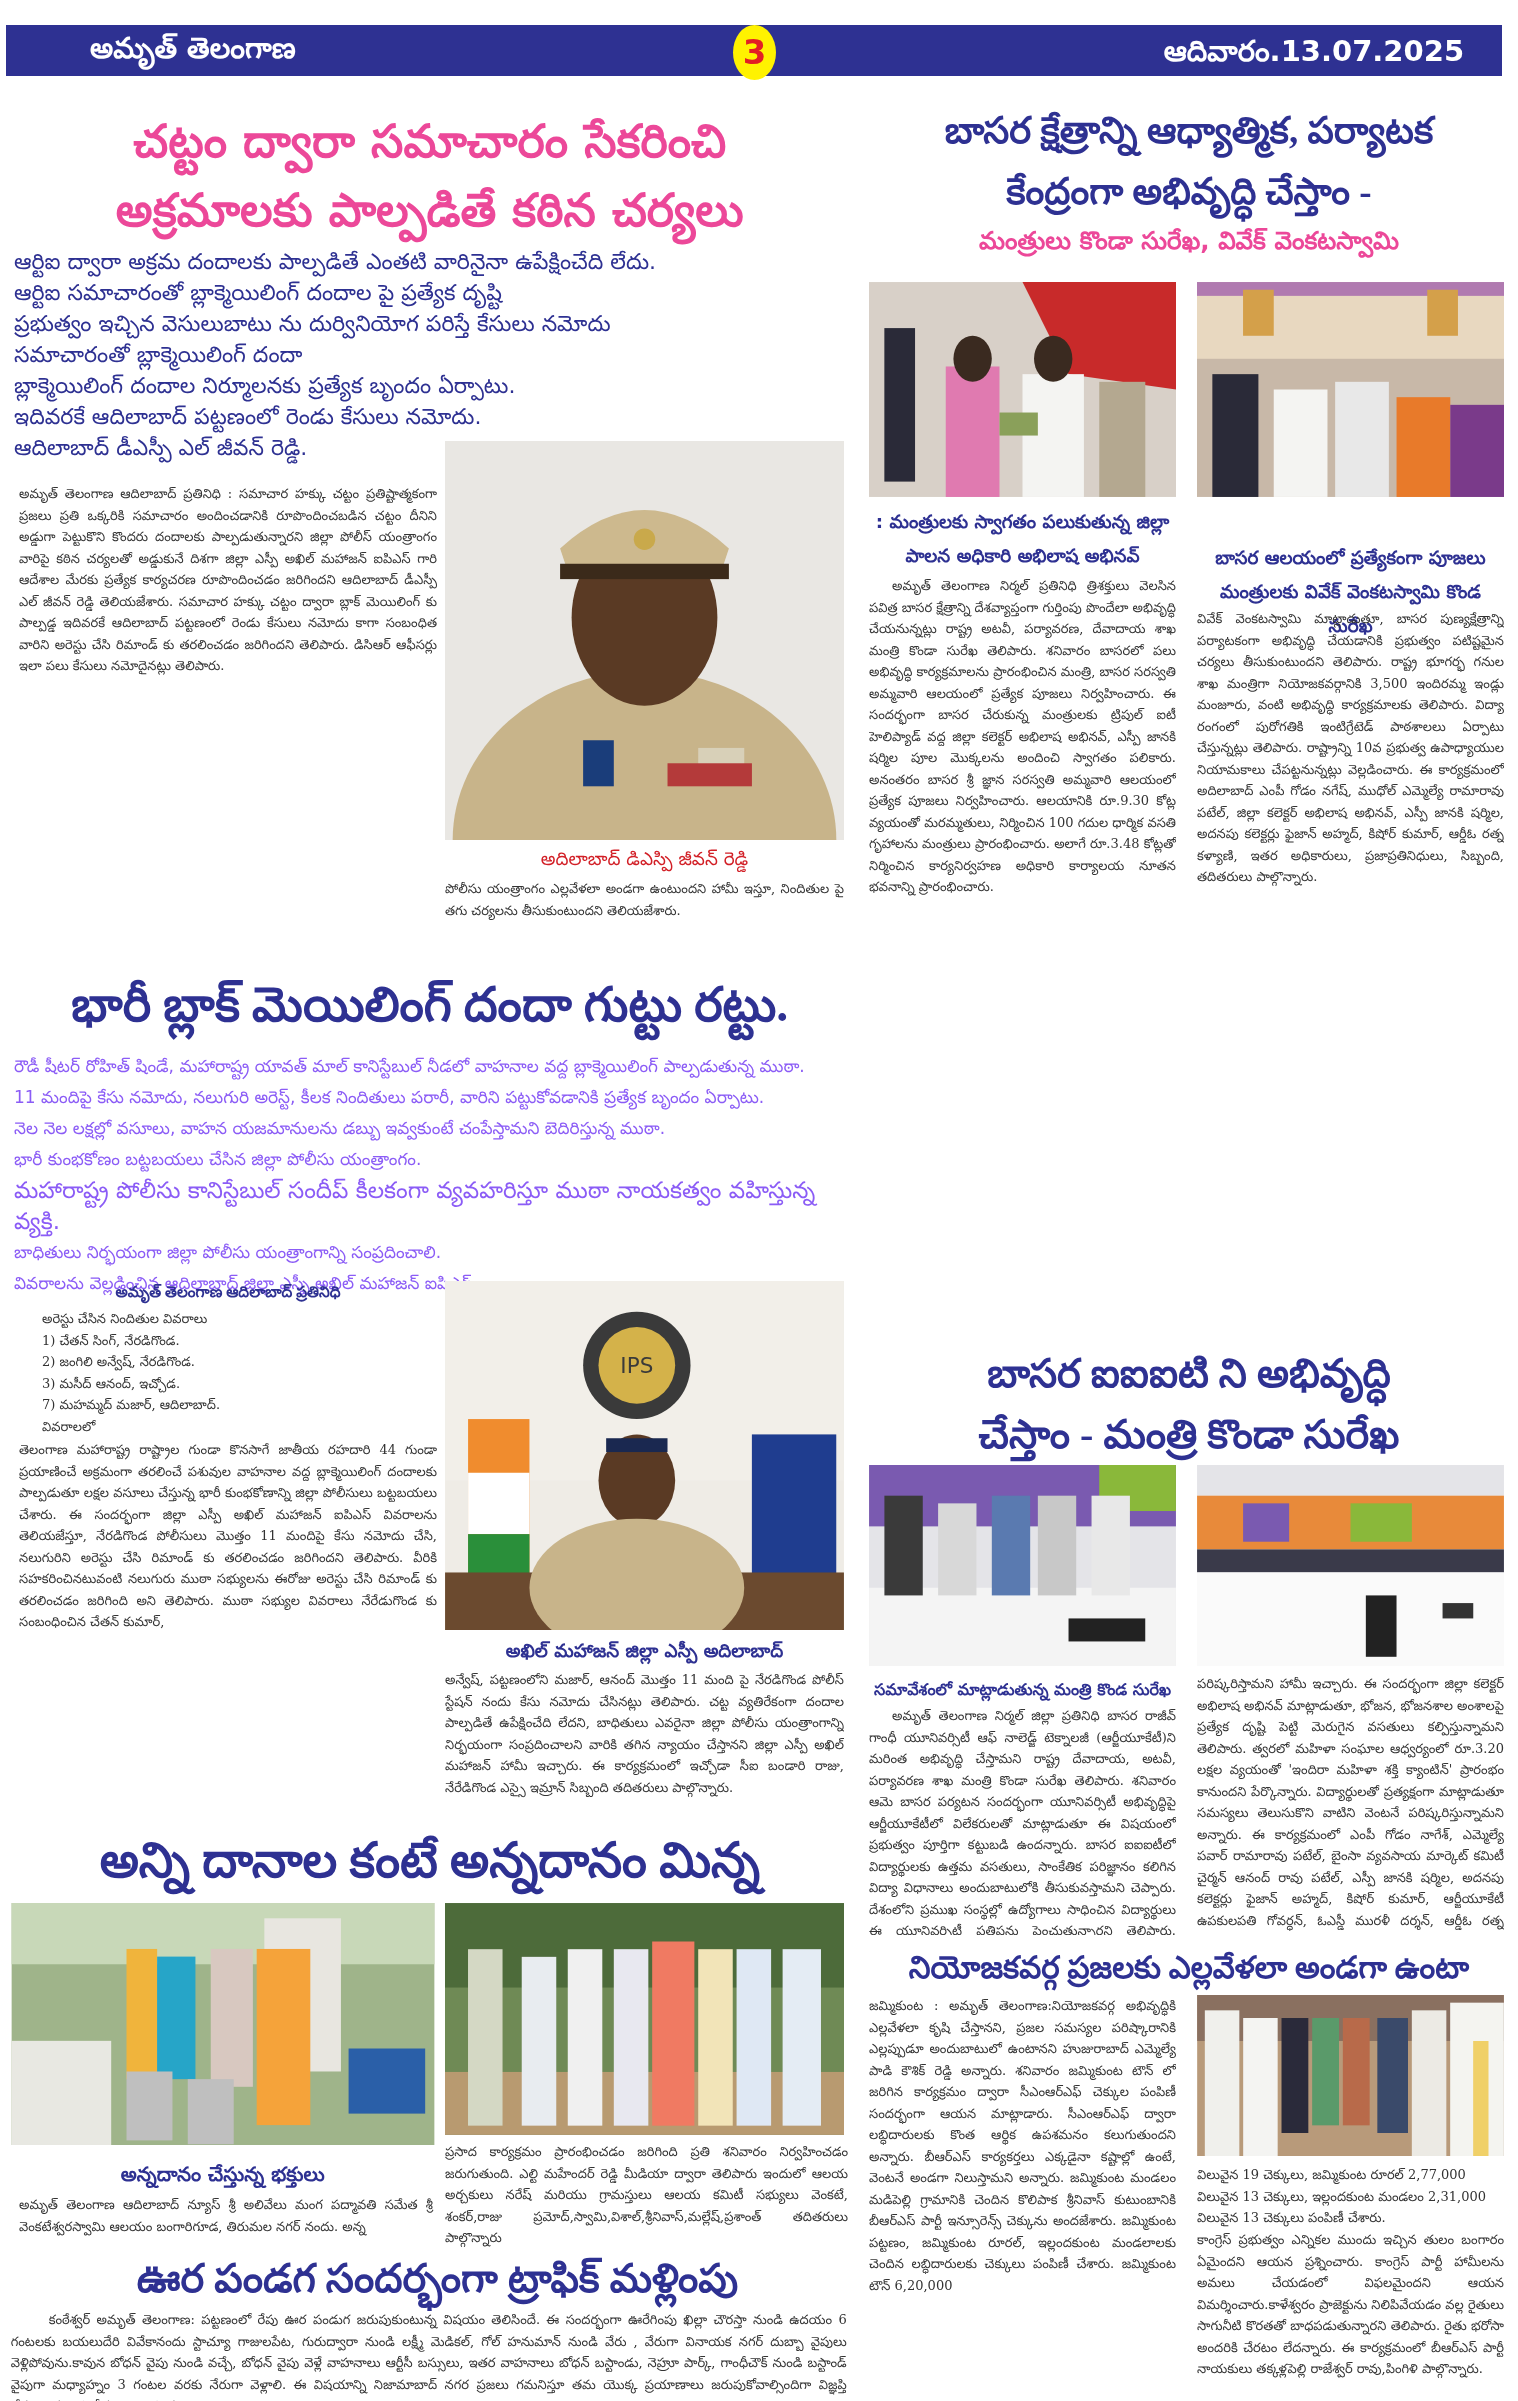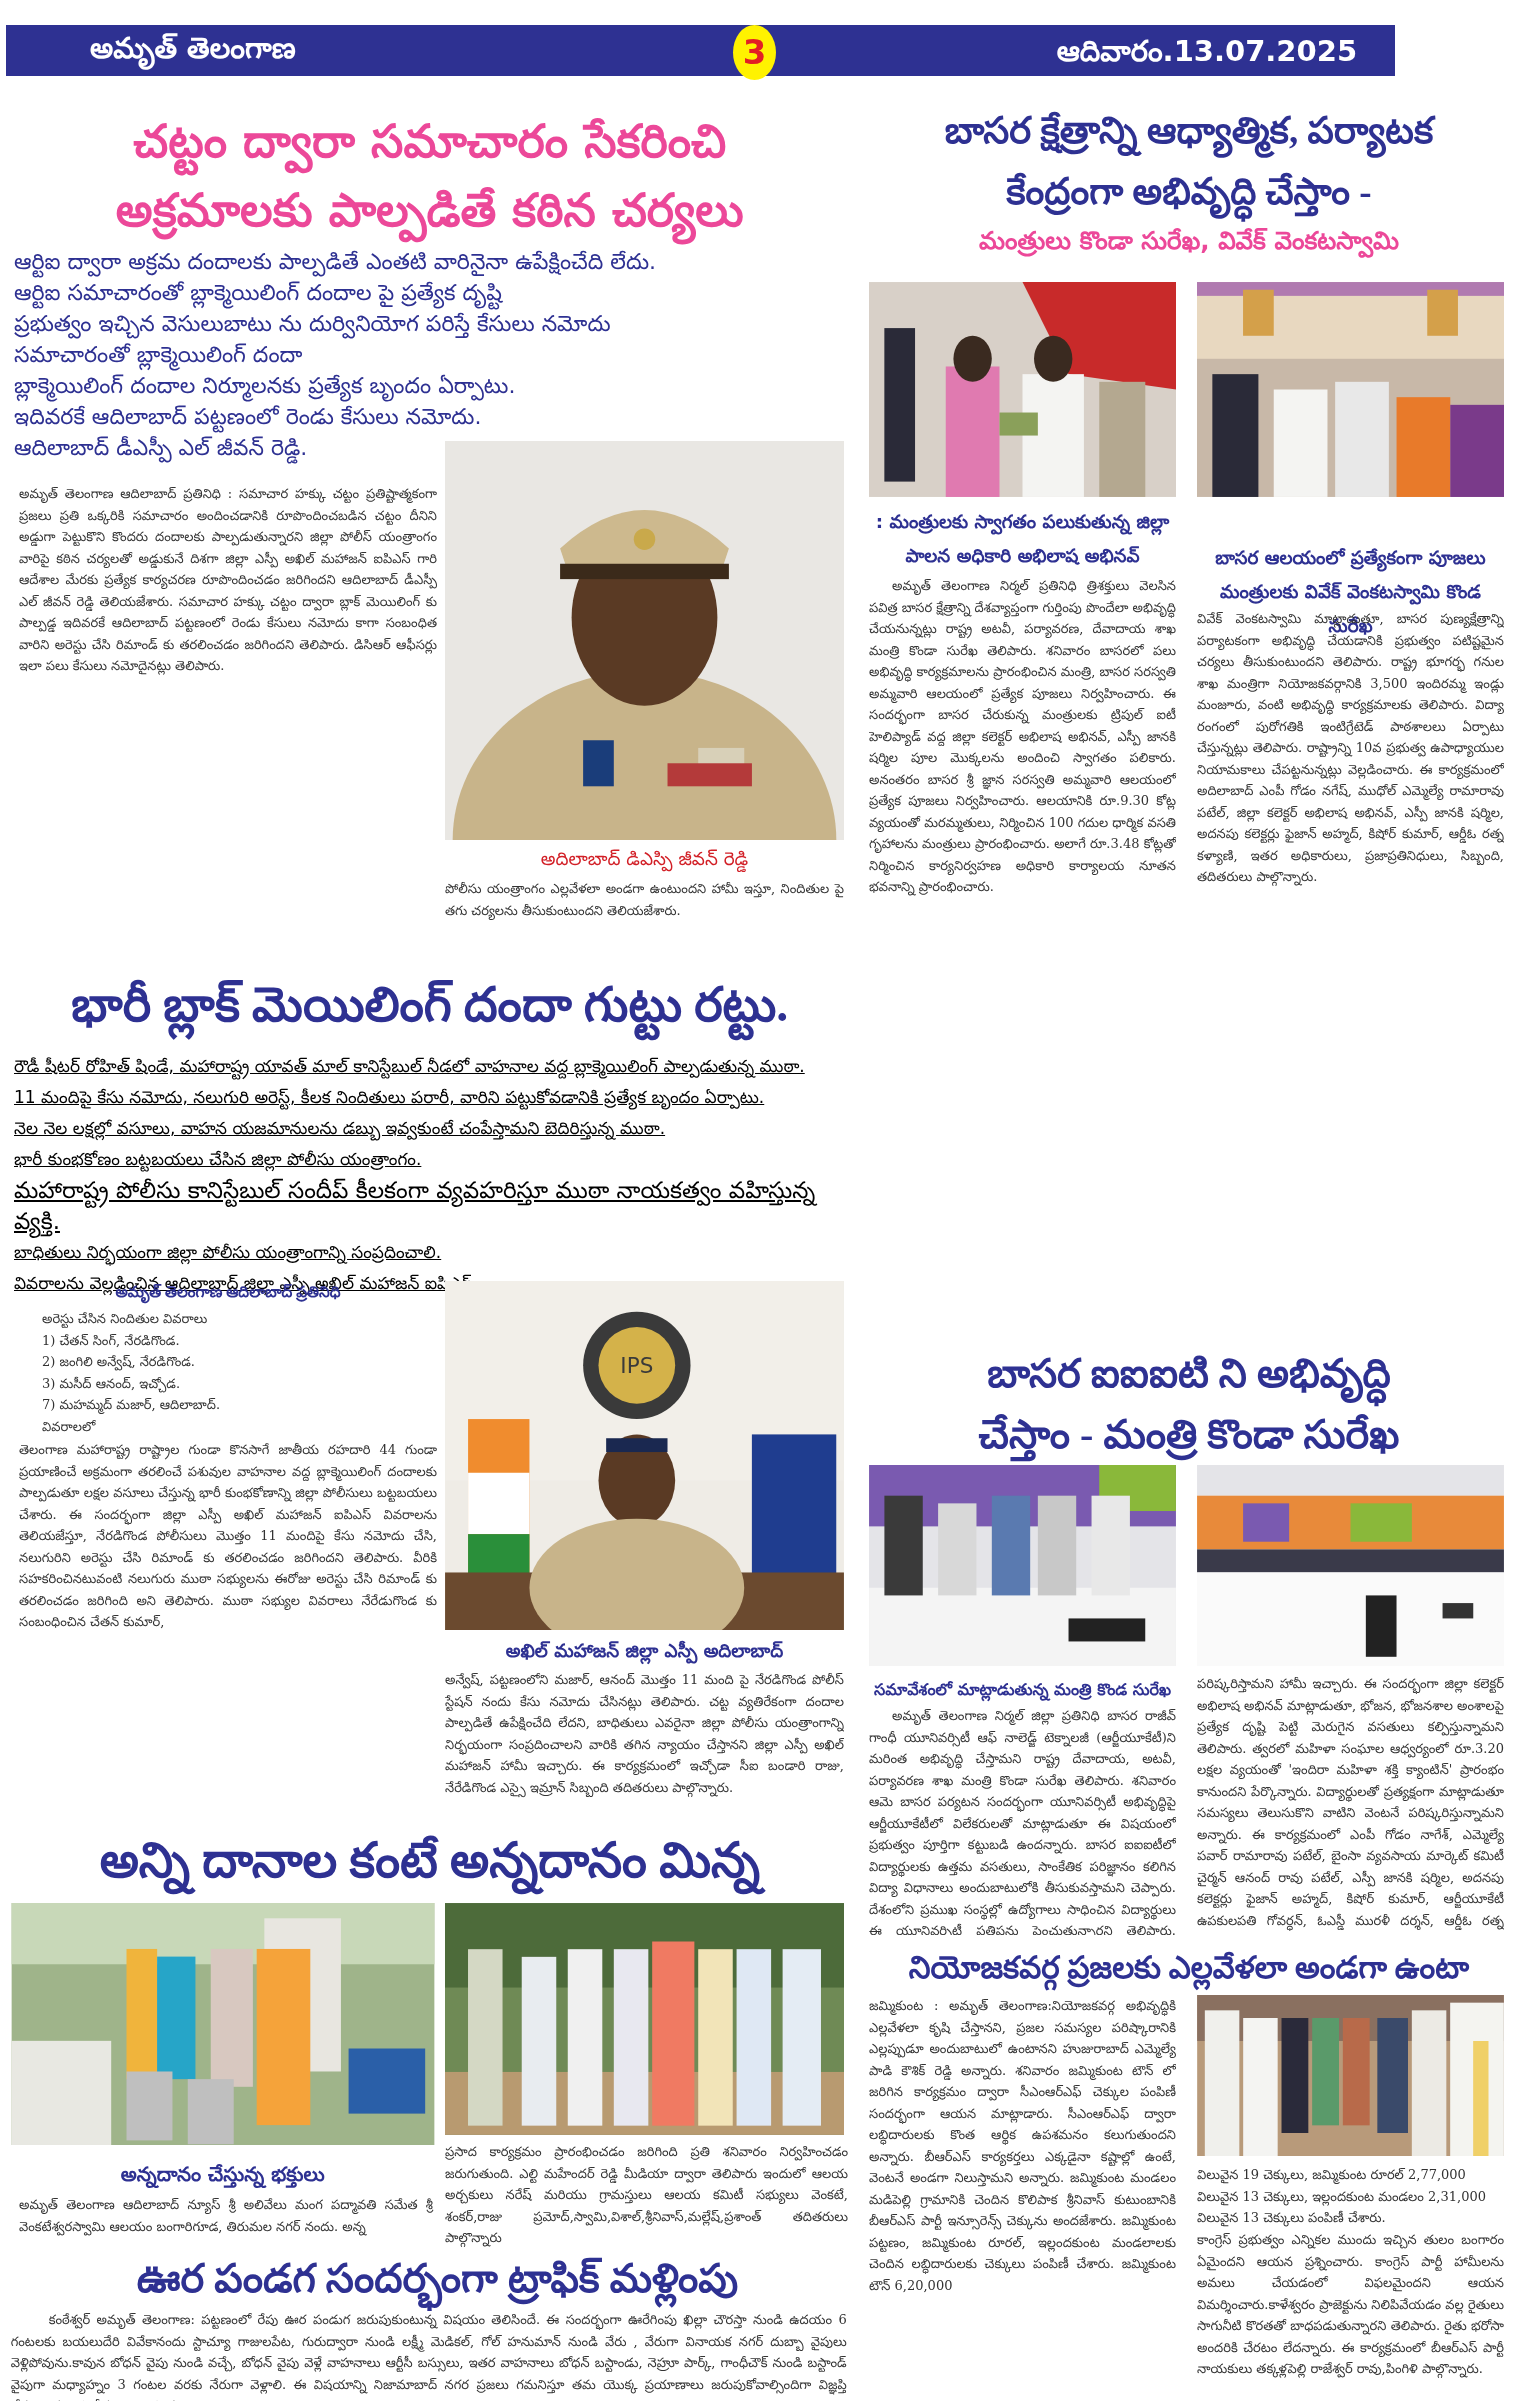--- a/index.html
+++ b/index.html
@@ -1,24 +1,24 @@
 <!DOCTYPE html>
 <html style="font-size:12.3px"><head>
 <meta charset="utf-8">
 <style>
   * { box-sizing: border-box; margin: 0; padding: 0; }
   body { width: 1518px; height: 2401px; background: #ffffff; font-family: "DejaVu Sans", sans-serif; position: relative; overflow: hidden; color: #222; }
-  .masthead { position: absolute; left: 6.1px; top: 25px; width: 1389px; height: 51px; background: #2e3192; }
+  .masthead { position: absolute; left: 6.1px; top: 25px; width: 1496px; height: 51px; background: #2e3192; }
   .mast-title { position: absolute; left: 84px; top: 6.1px; color: #fff; font-size: 29px; font-weight: bold; }
   .mast-page { position: absolute; left: 727px; top: 0px; width: 43px; height: 55px; border-radius: 50%; background: #fff200; color: #e31e24; font-size: 34px; font-weight: bold; text-align: center; line-height: 55px; }
   .mast-date { position: absolute; right: 38px; top: 9.2px; color: #fff; font-size: 29px; font-weight: bold; }
   .abs { position: absolute; }
   .h-red { color: #ec4899; font-weight: bold; text-align: center; }
   .h-blue { color: #2e3192; font-weight: bold; text-align: center; font-family: Liberation Serif, serif; }
-  .red-line { color: #000000; font-size: 18.4px; line-height: 31px; text-decoration: underline; }
+  .red-line { color: #8b5cf6; font-size: 18.4px; line-height: 31px; }
   .blue-line { color: #2e3192; font-size: 22px; line-height: 31px; }
   .body-text { font-size: 13px; line-height: 21.5px; color: #333; text-align: justify; font-family: "DejaVu Serif", serif; }
   .caption-red { color: #d21f26; font-size: 18.4px; text-align: center; }
   .caption-blue { color: #2e3192; font-size: 20px; text-align: center; font-weight: bold; line-height: 34px; }
   .photo { position: absolute; border-radius: 12px; }
   .photo svg { width: 100%; height: 100%; display: block; }
   .numlist { font-size: 13px; line-height: 21.5px; color: #333; font-family: "DejaVu Serif", serif; }
 </style>
 </head>
 <body>

